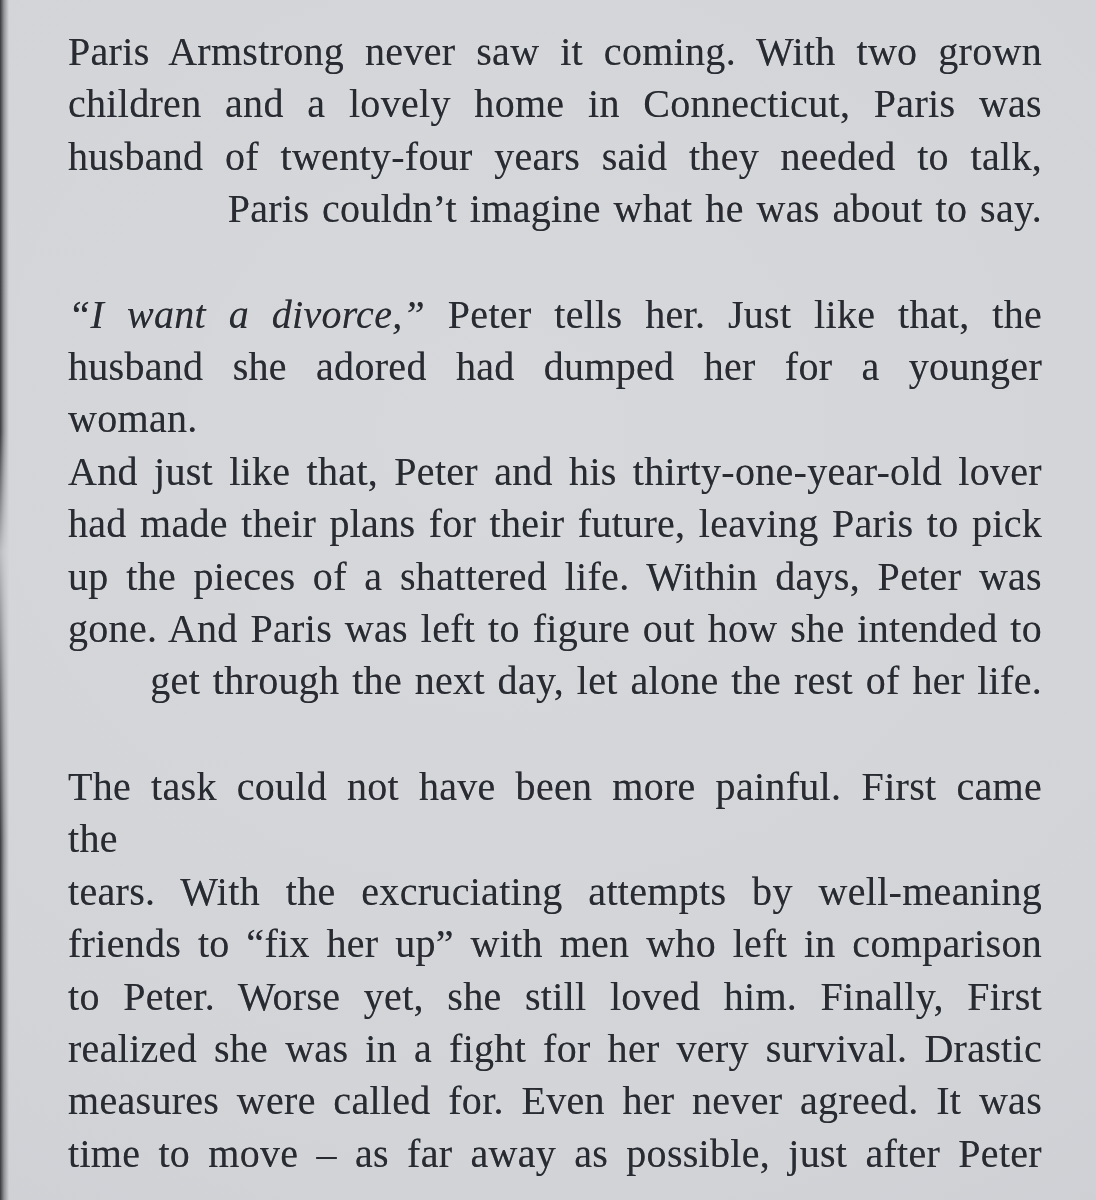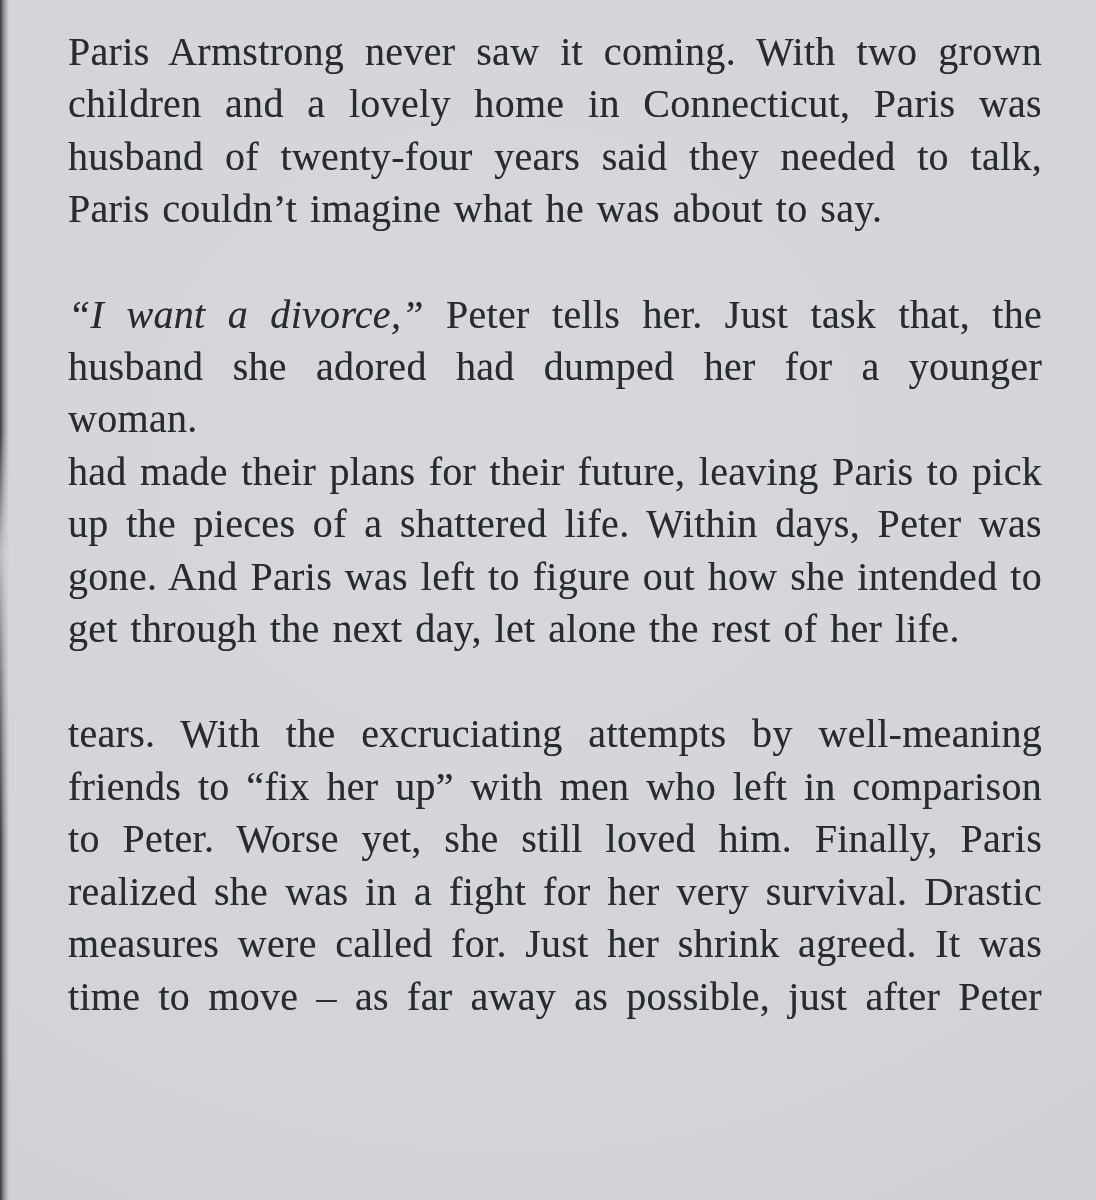--- a/index.html
+++ b/index.html
@@ -51,47 +51,49 @@
     margin: 0 0 53px 0;
   }
   .para:last-child {
     margin-bottom: 0;
   }
   .line {
     text-align: justify;
     text-align-last: justify;
   }
   .line.last {
-    text-align: left;
+    text-align: right;
     text-align-last: auto;
   }
   .line em {
   }
 </style>
 </head>
 <body>
 
 <div class="photo-bg"></div>
 <div class="page-edge"></div>
 <div class="text-column" style="color: rgb(40, 43, 49);">
     <div class="para">
       <div class="line"><span>Paris Armstrong never saw it coming. With two grown</span></div>
       <div class="line"><span>children and a lovely home in Connecticut, Paris was</span></div>
       <div class="line"><span>husband of twenty-four years said they needed to talk,</span></div>
       <div class="line last"><span>Paris couldn’t imagine what he was about to say.</span></div>
     </div>
     <div class="para">
-      <div class="line"><em>“I want a divorce,”</em><span> Peter tells her. Just task that, the</span></div>
+      <div class="line"><em>“I want a divorce,”</em><span> Peter tells her. Just like that, the</span></div>
       <div class="line"><span>husband she adored had dumped her for a younger woman.</span></div>
+      <div class="line"><span>And just like that, Peter and his thirty-one-year-old lover</span></div>
       <div class="line"><span>had made their plans for their future, leaving Paris to pick</span></div>
       <div class="line"><span>up the pieces of a shattered life. Within days, Peter was</span></div>
       <div class="line"><span>gone. And Paris was left to figure out how she intended to</span></div>
       <div class="line last"><span>get through the next day, let alone the rest of her life.</span></div>
     </div>
     <div class="para">
+      <div class="line"><span>The task could not have been more painful. First came the</span></div>
       <div class="line"><span>tears. With the excruciating attempts by well-meaning</span></div>
       <div class="line"><span>friends to “fix her up” with men who left in comparison</span></div>
-      <div class="line"><span>to Peter. Worse yet, she still loved him. Finally, Paris</span></div>
+      <div class="line"><span>to Peter. Worse yet, she still loved him. Finally, First</span></div>
       <div class="line"><span>realized she was in a fight for her very survival. Drastic</span></div>
-      <div class="line"><span>measures were called for. Just her shrink agreed. It was</span></div>
+      <div class="line"><span>measures were called for. Even her never agreed. It was</span></div>
       <div class="line"><span>time to move – as far away as possible, just after Peter</span></div>
     </div>
   </div>
 
 </body></html>

